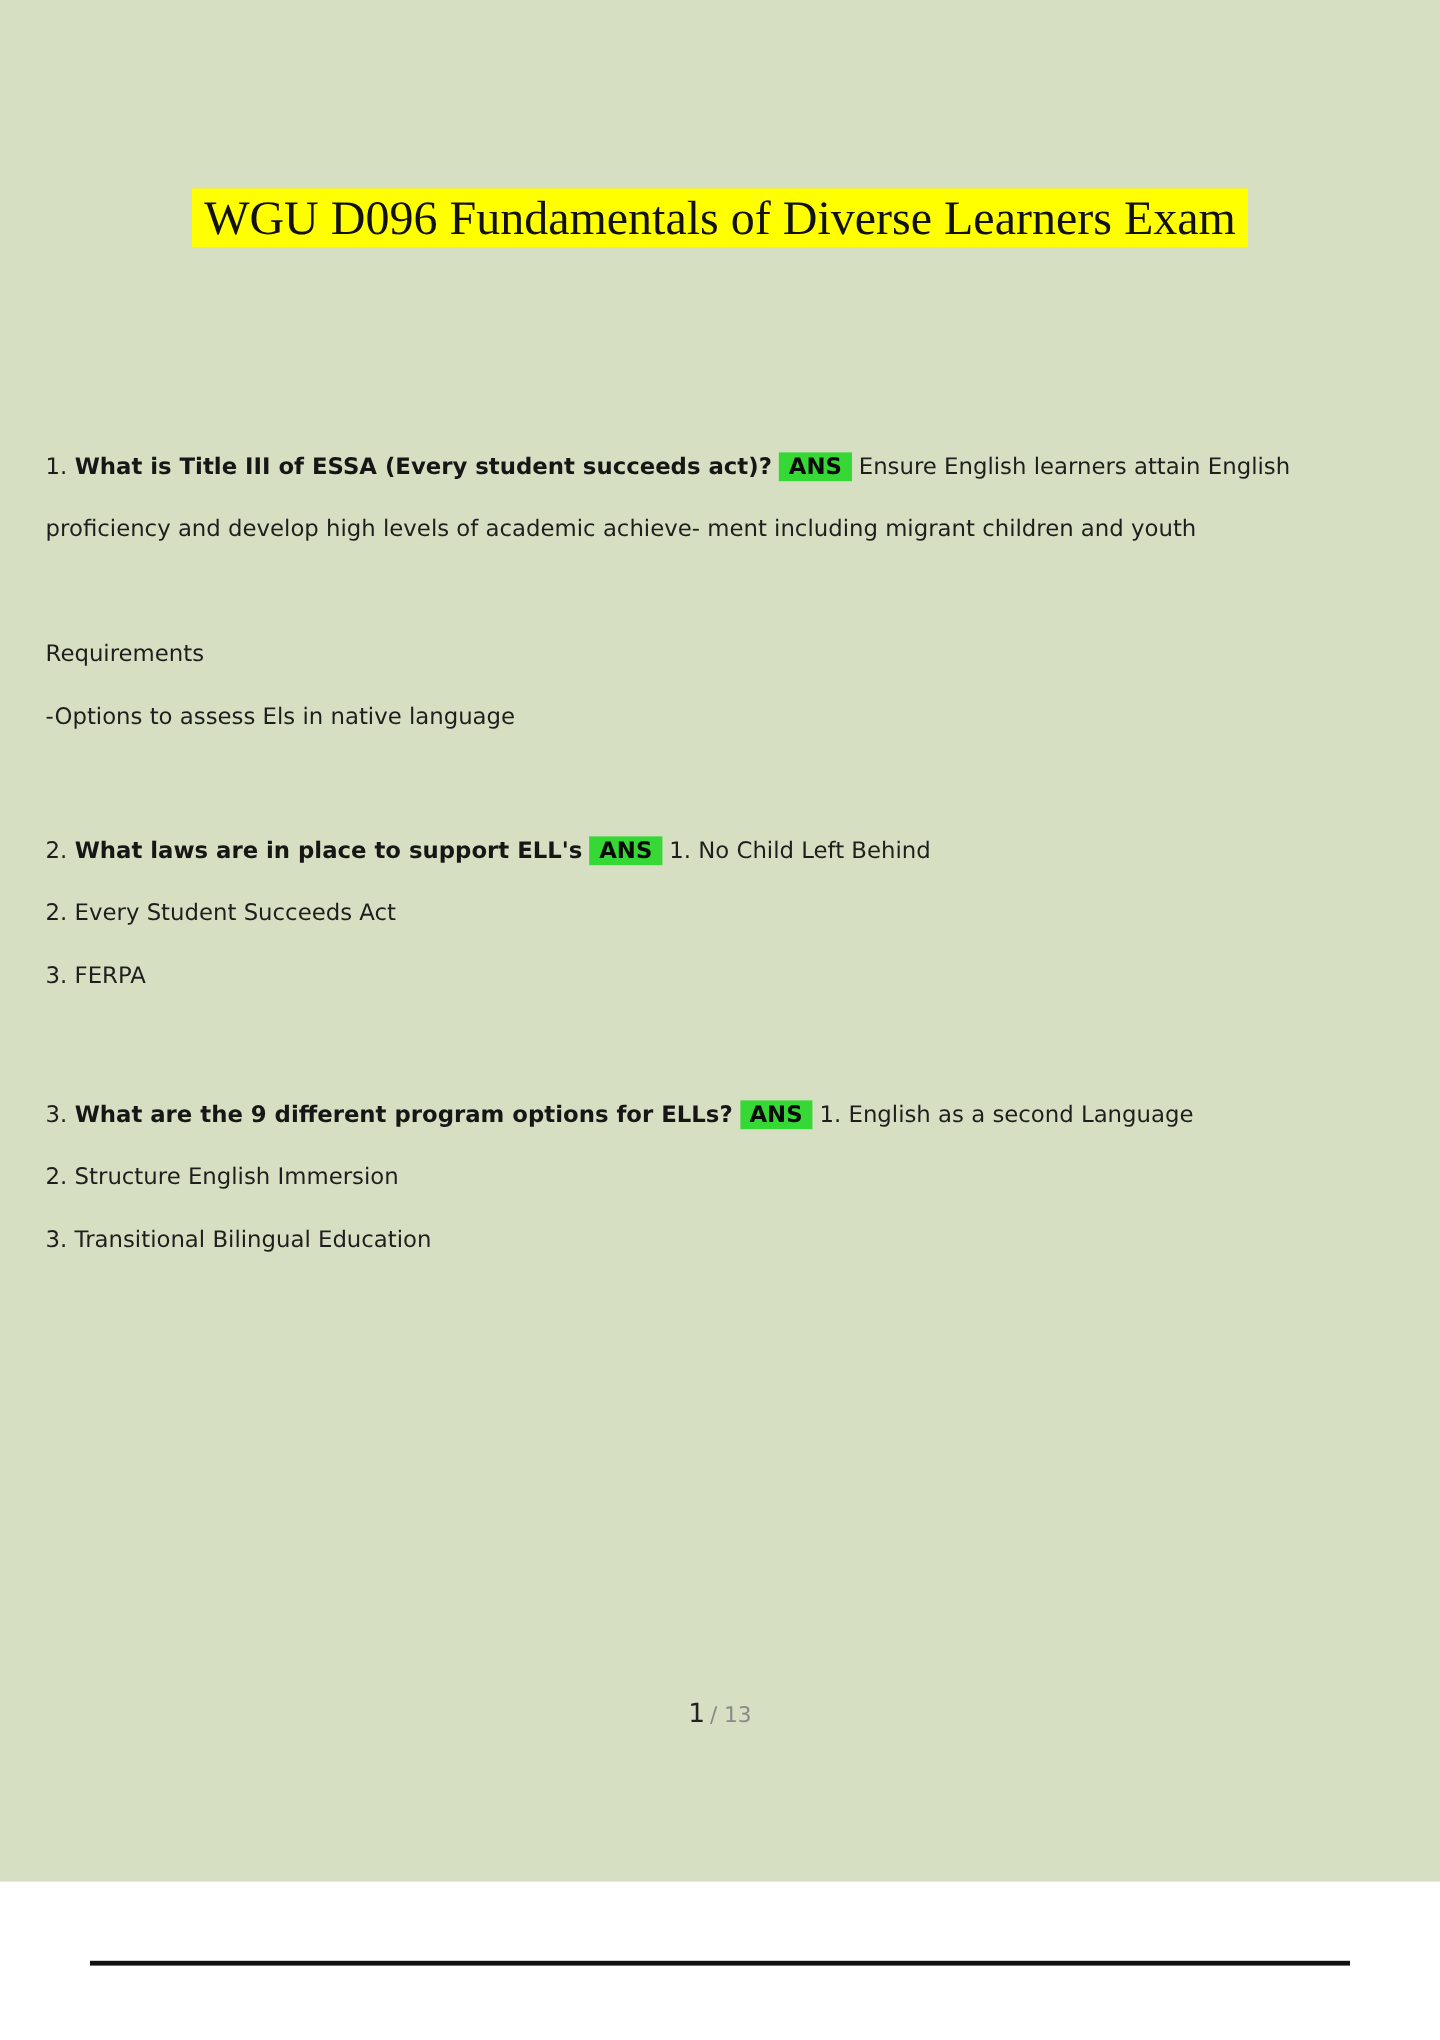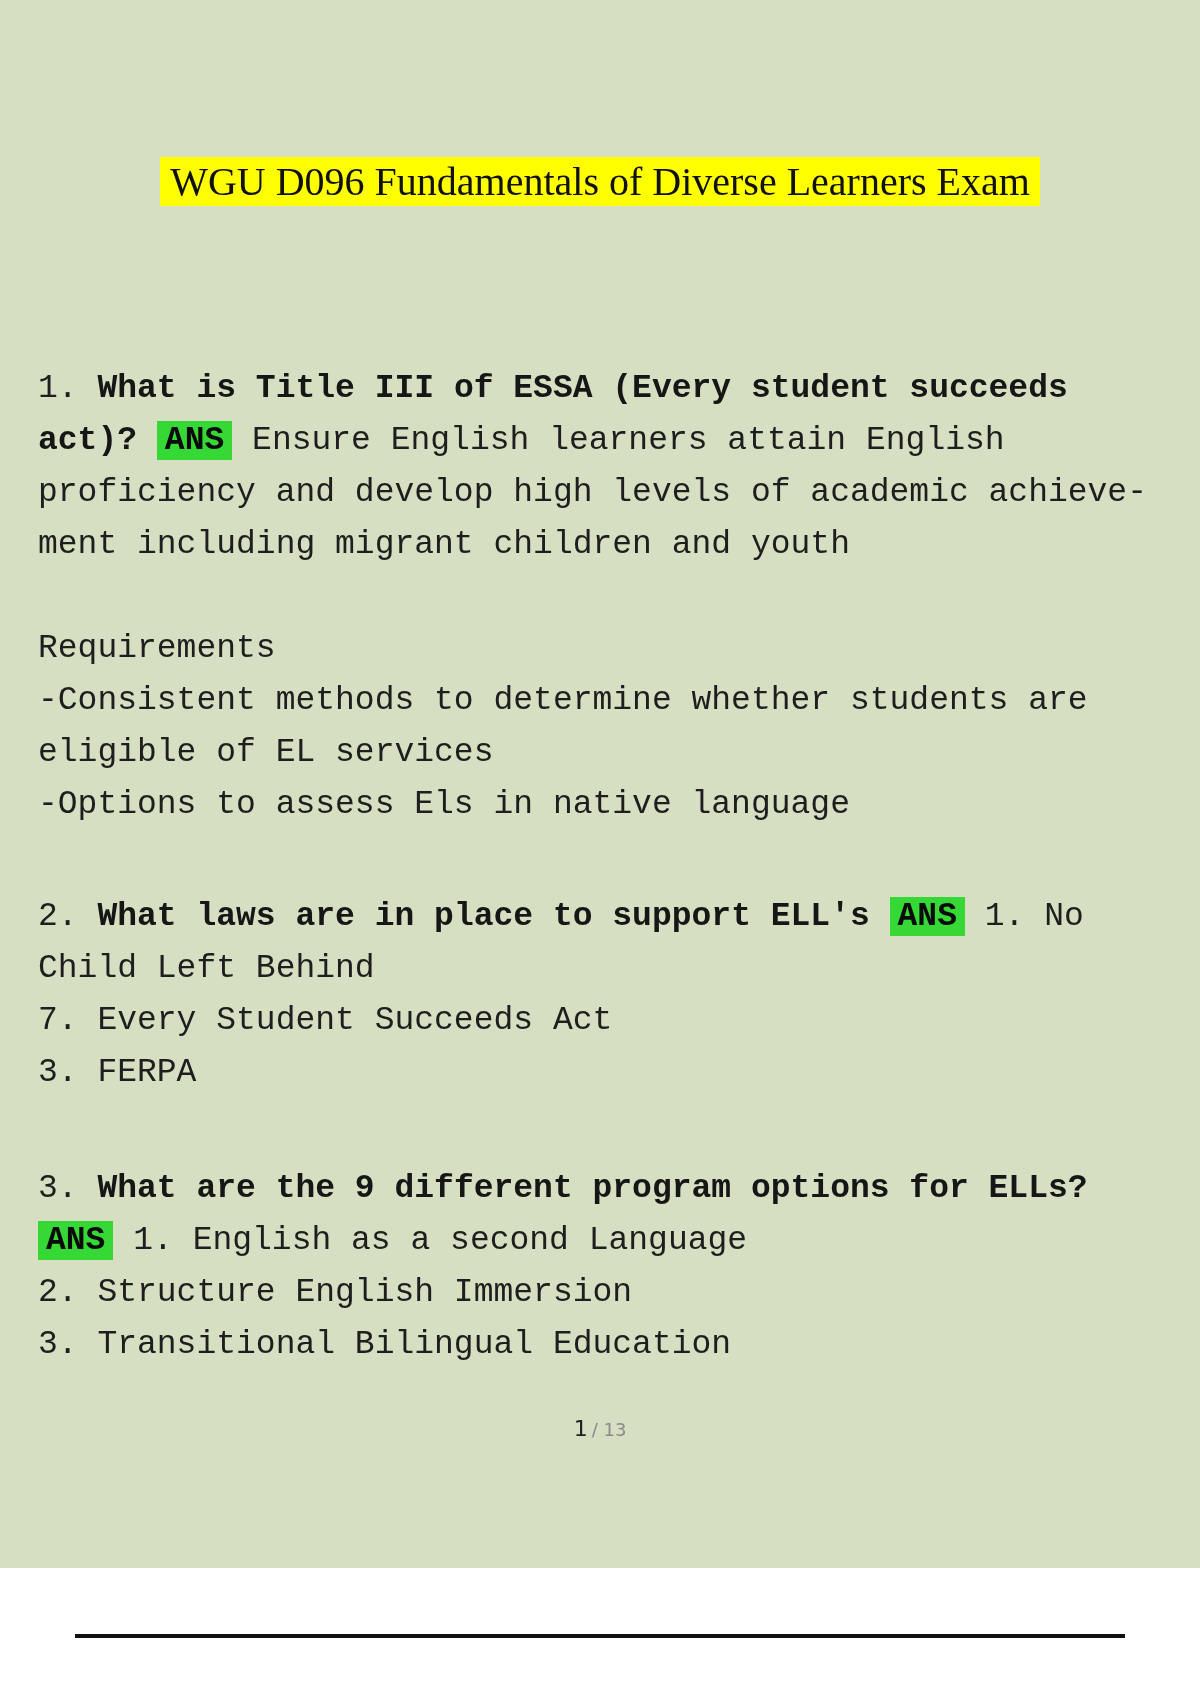--- a/index.html
+++ b/index.html
@@ -29,23 +29,22 @@
   .title-line .hl {
     background: var(--title-highlight, #ffff00);
     padding: 2px 10px;
     box-decoration-break: clone;
   }
 
   
   .content {
     margin-top: 157px;
     padding: 0 38px;
-    font-size: 33px;
+    font-size: 19px;
     line-height: 52px;
-    font-family: Liberation Mono, monospace;
   }
   .qa-line { margin: 0; line-height: 52px; }
   .q-num  { font-weight: 400; color: #1e1e1e; }
   .q-text { font-weight: 700; color: #161616; }
   .ans-badge {
     background: var(--ans-highlight, #35d835);
     font-weight: 700;
     color: #0a0a0a;
     padding: 1px 8px;
   }
@@ -95,32 +94,31 @@
 
     <section class="qa-block">
       <p class="qa-line">
         <span class="q-num">1.</span>
         <span class="q-text">What is Title III of ESSA (Every student succeeds act)?</span>
         <span class="ans-badge">ANS</span>
         <span class="a-text">Ensure English learners attain English proficiency and develop high levels of academic achieve- ment including migrant children and youth</span>
       </p>
       <div class="blank-line"></div>
       <p class="qa-line">Requirements</p>
-      <p class="qa-line">-Consistent methods to determine whether students are eligible of EL services</p>
       <p class="qa-line">-Options to assess Els in native language</p>
     </section>
 
     <section class="qa-block mt-60">
       <p class="qa-line">
         <span class="q-num">2.</span>
         <span class="q-text">What laws are in place to support ELL's</span>
         <span class="ans-badge">ANS</span>
         <span class="a-text">1. No Child Left Behind</span>
       </p>
-      <p class="qa-line">7. Every Student Succeeds Act</p>
+      <p class="qa-line">2. Every Student Succeeds Act</p>
       <p class="qa-line">3. FERPA</p>
     </section>
 
     <section class="qa-block mt-64">
       <p class="qa-line">
         <span class="q-num">3.</span>
         <span class="q-text">What are the 9 different program options for ELLs?</span>
         <span class="ans-badge">ANS</span>
         <span class="a-text">1. English as a second Language</span>
       </p>

